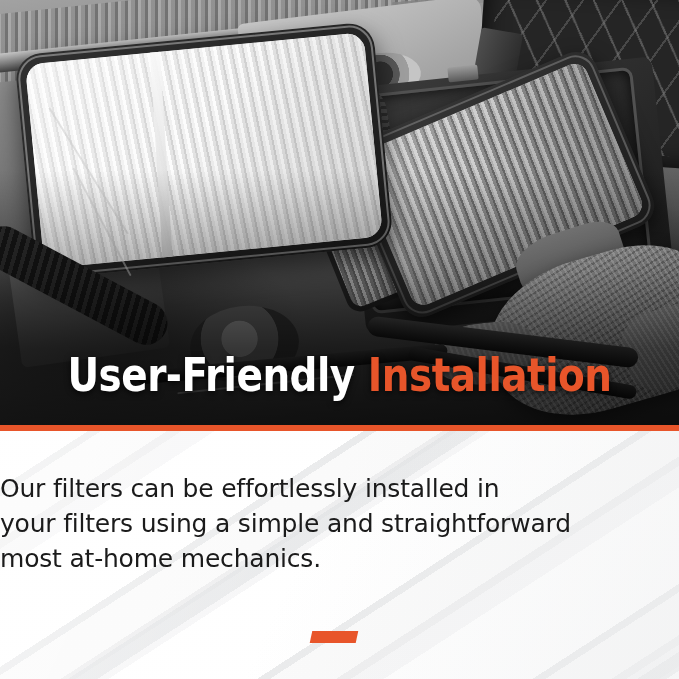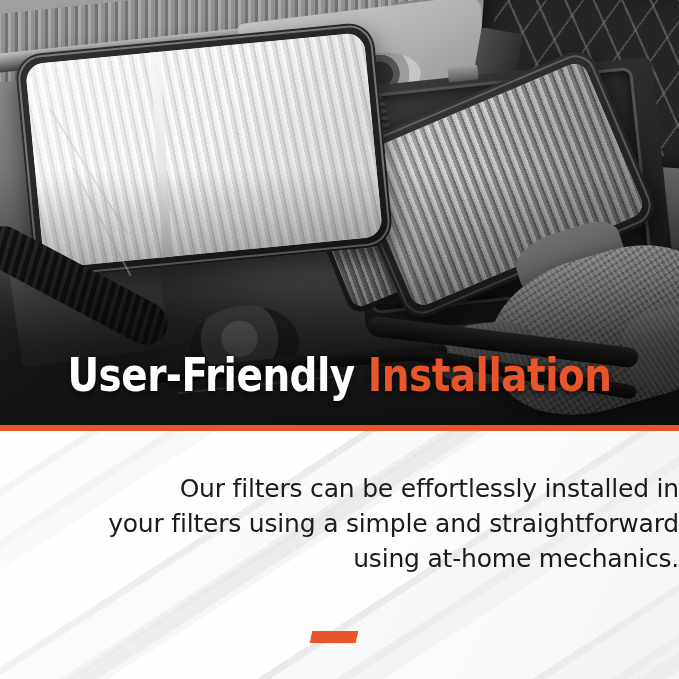--- a/index.html
+++ b/index.html
@@ -471,21 +471,21 @@
     position: absolute;
     inset: 0;
     background: linear-gradient(115deg, rgba(255,255,255,.55) 0%, rgba(255,255,255,0) 45%, rgba(236,237,238,.5) 100%);
   }
 
   .body-copy {
     position: absolute;
     left: 0;
     top: 40px;
     width: 679px;
-    text-align: right;
+    text-align: left;
     font-family: "DejaVu Sans", "Liberation Sans", sans-serif;
     font-size: 25px;
     line-height: 35px;
     color: #1b1b1b;
     font-weight: 400;
     letter-spacing: -0.2px;
   }
   .body-copy .copy-line { display: block; white-space: nowrap; }
 
   .accent-bar {
@@ -569,19 +569,19 @@
   <div class="divider"></div>
 
   <div class="info-section">
     <div class="stripes"></div>
     <div class="stripes-2"></div>
     <div class="stripes-wash"></div>
 
     <div class="body-copy">
       <span class="copy-line">Our filters can be effortlessly installed in</span>
       <span class="copy-line">your filters using a simple and straightforward</span>
-      <span class="copy-line">using at-home mechanics.</span>
+      <span class="copy-line">most at-home mechanics.</span>
     </div>
   </div>
 
   <div class="accent-bar"></div>
 
 </div>
 
 </body></html>

